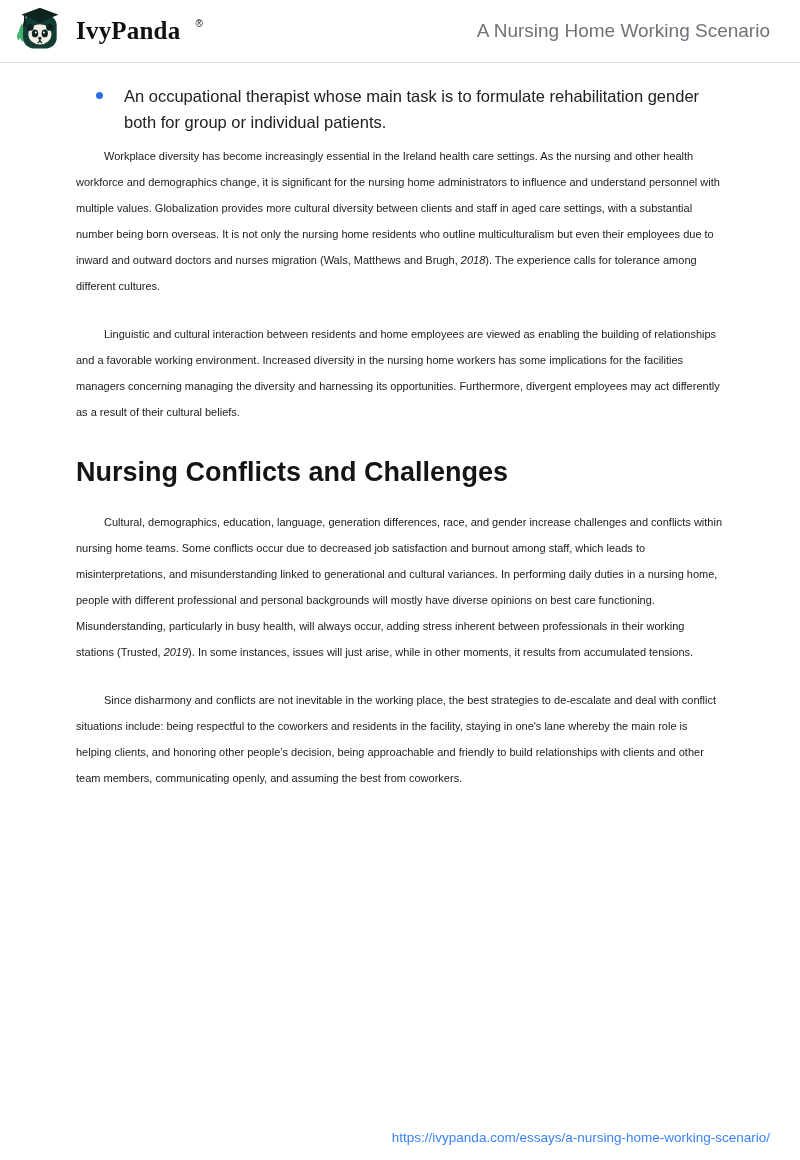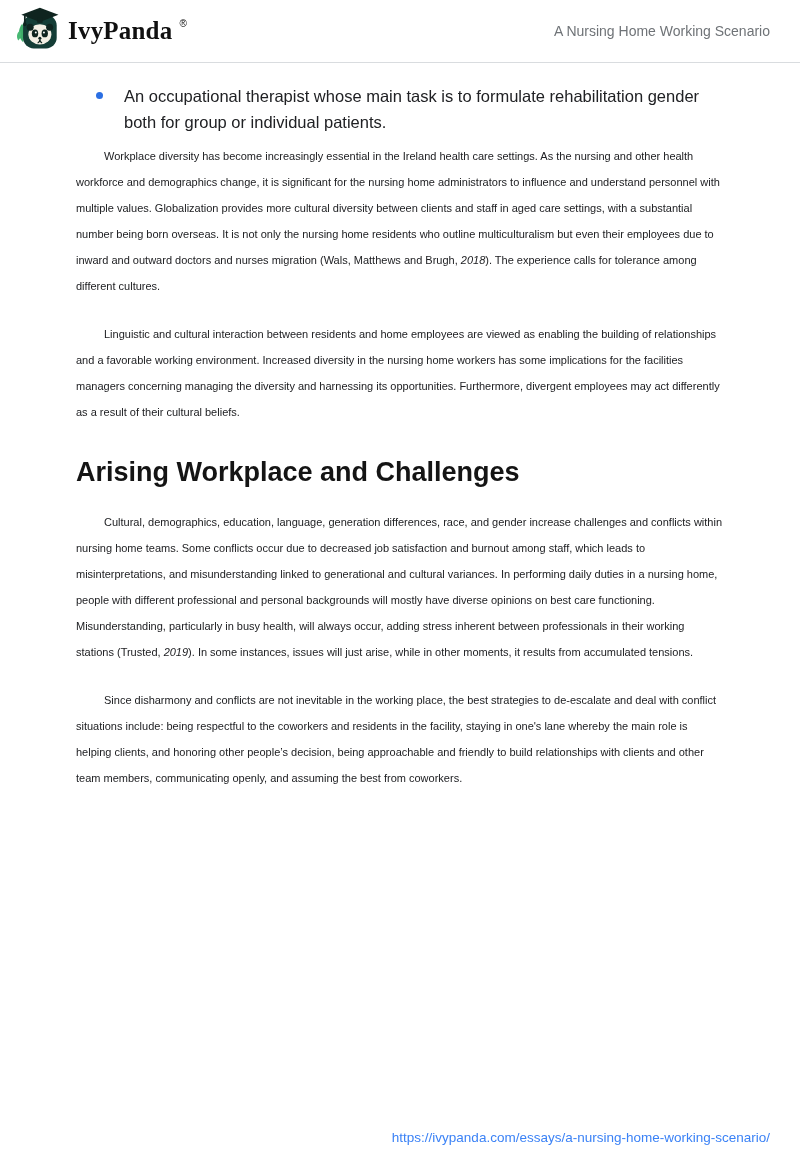--- a/index.html
+++ b/index.html
@@ -21,41 +21,41 @@
   .header {
     display: flex;
     align-items: center;
     justify-content: space-between;
     padding: 9px 30px 9px 16px;
     height: 62px;
   }
   .brand {
     display: flex;
     align-items: center;
-    gap: 6px;
+    gap: 14px;
     text-decoration: none;
     color: #101010;
   }
   .brand-name {
     font-family: "Liberation Serif", serif;
     font-weight: 700;
     font-size: 25px;
     letter-spacing: 0.2px;
     color: #101010;
   }
   .registered {
     font-size: 10px;
     vertical-align: super;
     position: relative;
     top: -8px;
     margin-left: 1px;
     color: #101010;
   }
   .doc-title {
-    font-size: 14px;
+    font-size: 19px;
     color: #6f7377;
   }
   .divider {
     border: none;
     border-top: 1px solid #d9dcdf;
     width: 100%;
   }
 
   
   .content {
@@ -147,21 +147,21 @@
     <div class="bullet-item">
       <span class="bullet-dot"></span>
       <span>An occupational therapist whose main task is to formulate rehabilitation gender both for group or individual patients.</span>
     </div>
 
 
     <p class="body-para"><span>Workplace diversity has become increasingly essential in the Ireland health care settings. As the nursing and other health workforce and demographics change, it is significant for the nursing home administrators to influence and understand personnel with multiple values. Globalization provides more cultural diversity between clients and staff in aged care settings, with a substantial number being born overseas. It is not only the nursing home residents who outline multiculturalism but even their employees due to inward and outward doctors and nurses migration (Wals, Matthews and Brugh, </span><em>2018</em><span>). The experience calls for tolerance among different cultures.</span></p>
 
     <p class="body-para">Linguistic and cultural interaction between residents and home employees are viewed as enabling the building of relationships and a favorable working environment. Increased diversity in the nursing home workers has some implications for the facilities managers concerning managing the diversity and harnessing its opportunities. Furthermore, divergent employees may act differently as a result of their cultural beliefs.</p>
 
-    <h1 class="section-heading">Arising Workplace and Challenges</h1>
+    <h1 class="section-heading">Nursing Conflicts and Challenges</h1>
 
     <p class="body-para"><span>Cultural, demographics, education, language, generation differences, race, and gender increase challenges and conflicts within nursing home teams. Some conflicts occur due to decreased job satisfaction and burnout among staff, which leads to misinterpretations, and misunderstanding linked to generational and cultural variances. In performing daily duties in a nursing home, people with different professional and personal backgrounds will mostly have diverse opinions on best care functioning. Misunderstanding, particularly in busy health, will always occur, adding stress inherent between professionals in their working stations (Trusted, </span><em>2019</em><span>). In some instances, issues will just arise, while in other moments, it results from accumulated tensions.</span></p>
 
     <p class="body-para">Since disharmony and conflicts are not inevitable in the working place, the best strategies to de-escalate and deal with conflict situations include: being respectful to the coworkers and residents in the facility, staying in one's lane whereby the main role is helping clients, and honoring other people’s decision, being approachable and friendly to build relationships with clients and other team members, communicating openly, and assuming the best from coworkers.</p>
 
   </main>
 
   <footer class="footer">
     <a class="source-url" href="#">https://ivypanda.com/essays/a-nursing-home-working-scenario/</a>
   </footer>

